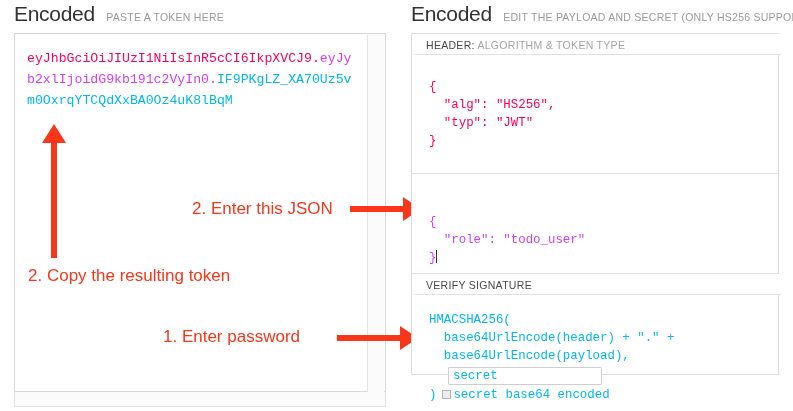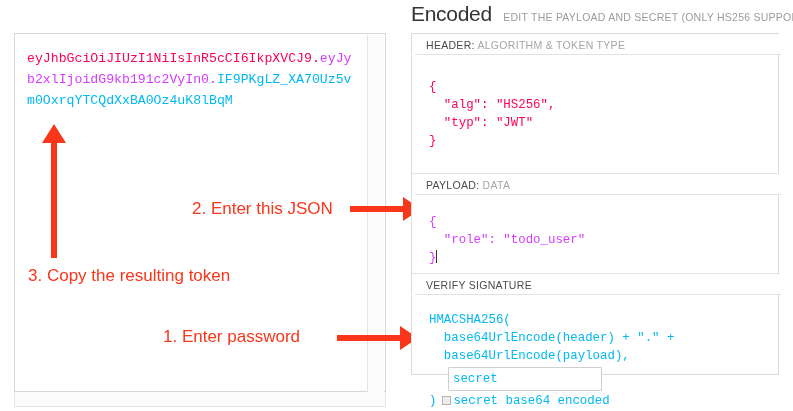--- a/index.html
+++ b/index.html
@@ -82,21 +82,21 @@
   #sec-verify-label{top:240px;}
   #sec-verify-body{top:261px;height:79px;padding-top:16px;}
 
   .caret{
     display:inline-block;width:1px;height:13px;background:#333;
     vertical-align:-2px;margin-left:0px;
   }
 
   #secret-input{
     display:block;margin:2px 0 1px 19px;
-    width:154px;height:24px;
+    width:154px;height:18px;
     border:1px solid #cfcfcf;background:#ffffff;
     box-sizing:border-box;
     font-family:"Liberation Mono", monospace;
     font-size:12.4px;color:#00b9f1;
     padding:0 0 0 4px;line-height:17px;
     border-radius:1px;
   }
   .verify-last{margin-left:0;}
   .chkbox{
     display:inline-block;width:9px;height:9px;
@@ -126,31 +126,35 @@
     position:absolute;left:42px;top:124px;width:0;height:0;
     border-left:12px solid transparent;border-right:12px solid transparent;
     border-bottom:19px solid #f9361a;
   }
 </style>
 </head>
 <body>
 
 <div class="panel" id="encoded-panel">
 
+  <div class="panel-head">
+    <span class="panel-title">Encoded</span>
+    <span class="panel-sub">PASTE A TOKEN HERE</span>
+  </div>
 
   <div id="encoded-box">
     <div id="encoded-text"><span class="seg-header">eyJhbGciOiJIUzI1NiIsInR5cCI6IkpXVCJ9</span><span class="seg-dot">.</span><span class="seg-payload">eyJyb2xlIjoidG9kb191c2VyIn0</span><span class="seg-dot2">.</span><span class="seg-sig">IF9PKgLZ_XA70Uz5vm0OxrqYTCQdXxBA0Oz4uK8lBqM</span></div>
     <div id="encoded-vscroll"></div>
   </div>
 
   <div id="encoded-hscroll"></div>
 
   <div id="arrow3-head"></div>
   <div id="arrow3-shaft"></div>
-  <div class="anno" id="anno3">3. Copy the resulting token</div>
+  <div class="anno" id="anno3">2. Copy the resulting token</div>
 
   <div class="anno" id="anno2">2. Enter this JSON</div>
   <div class="arrow-h" id="arrow2-shaft"></div>
 
   <div class="anno" id="anno1">1. Enter password</div>
   <div class="arrow-h" id="arrow1-shaft"></div>
 </div>
 
 <div class="arrow-h-head" id="arrow2-head"></div>
 <div class="arrow-h-head" id="arrow1-head"></div>
@@ -168,24 +172,20 @@
       <span class="k">HEADER:</span>
       <span class="v">ALGORITHM &amp; TOKEN TYPE</span>
     </div>
     <div class="sec-body" id="sec-header-body">
       <div class="hdr-col">{</div>
       <div class="hdr-col" style="white-space:pre">  "alg": "HS256",</div>
       <div class="hdr-col" style="white-space:pre">  "typ": "JWT"</div>
       <div class="hdr-col">}</div>
     </div>
 
-    <div class="sec-label" id="sec-payload-label">
-      <span class="k">PAYLOAD:</span>
-      <span class="v">DATA</span>
-    </div>
     <div class="sec-body" id="sec-payload-body">
       <div class="pay-col">{</div>
       <div class="pay-col" style="white-space:pre">  "role": "todo_user"</div>
       <div><span class="pay-col">}</span><span class="caret"></span></div>
     </div>
 
     <div class="sec-label" id="sec-verify-label">
       <span class="k">VERIFY SIGNATURE</span>
       <span class="v"></span>
     </div>

